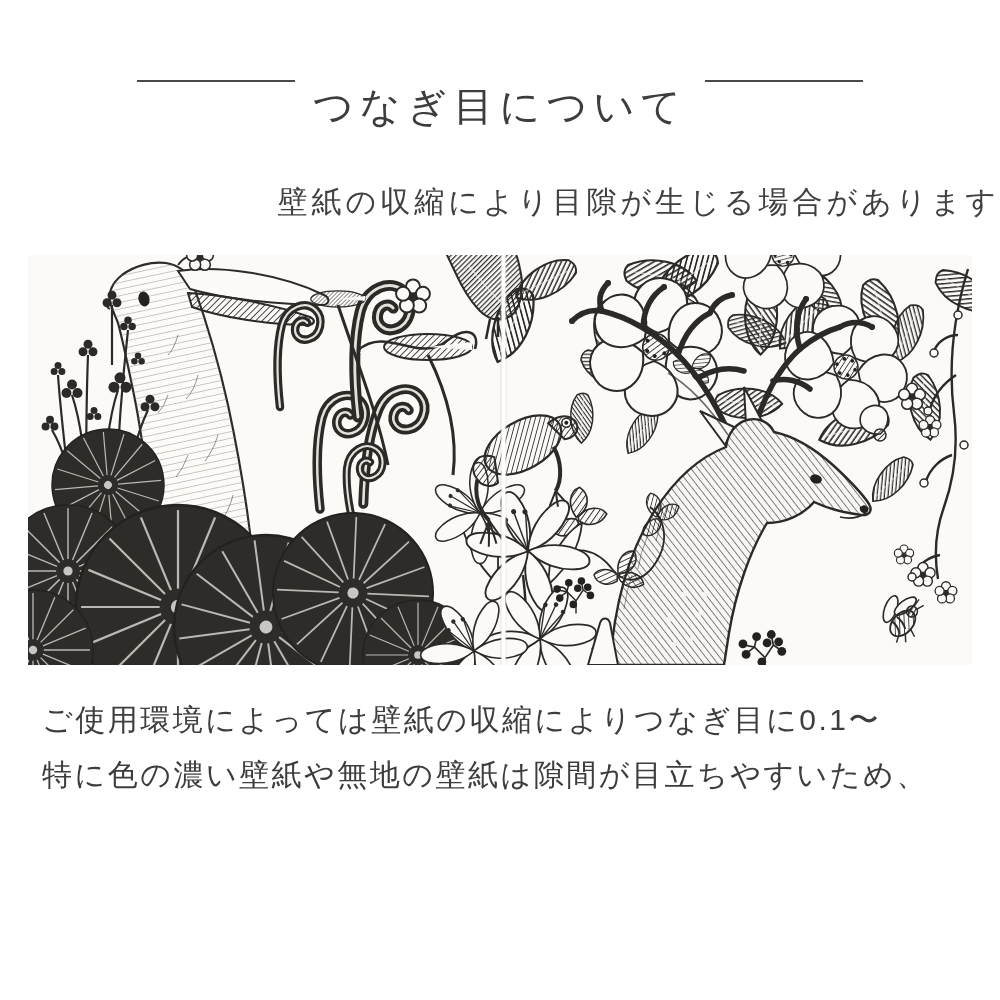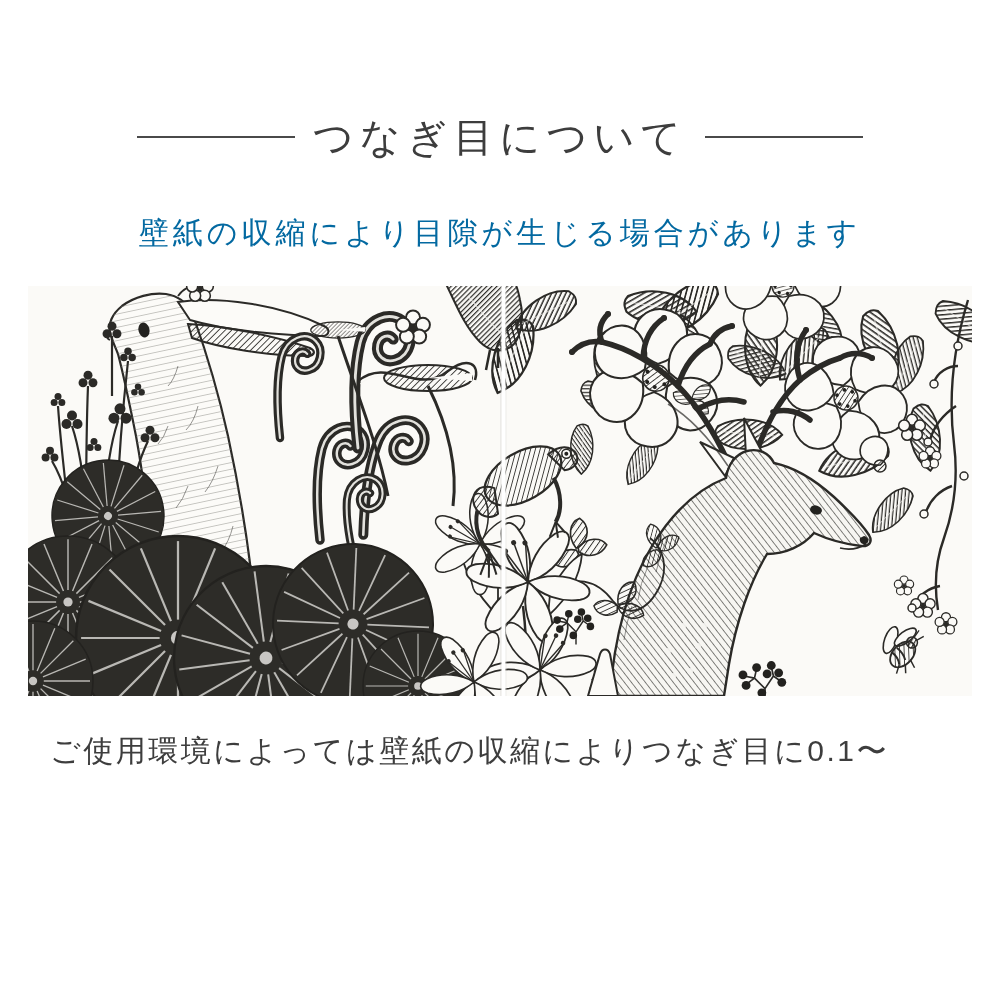--- a/index.html
+++ b/index.html
@@ -3,41 +3,41 @@
 <meta charset="utf-8">
 <style>
   * { margin:0; padding:0; box-sizing:border-box; }
   html,body { background:#ffffff; }
   .page {
     position:relative; width:1000px; height:1000px; background:#ffffff;
     font-family:"Liberation Sans","DejaVu Sans",sans-serif; color:#3d3d3d;
     overflow:hidden;
   }
   .title-row {
-    margin-top:111px; display:flex; align-items:center; justify-content:center; gap:18px;
+    margin-top:80px; display:flex; justify-content:center; gap:18px;
   }
   .dash { width:158px; height:2px; background:#4a4a4a; }
   .page-title {
     font-size:40px; font-weight:500; letter-spacing:6px; line-height:52px; color:#3d3d3d;
     white-space:nowrap;
   }
   .subtitle {
-    margin-top:48px; text-align:center; font-size:30px; letter-spacing:4px;
-    line-height:44px; color:#0369a1; white-space:nowrap;
+    margin-top:48px; text-align:right; font-size:30px; letter-spacing:4px;
+    line-height:44px; color:#404040; white-space:nowrap;
   }
   .art {
     position:relative; margin:31px 28px 0 28px; width:944px; height:410px;
     background:#fbfaf7;
   }
   .art svg { display:block; }
   .body-text {
     margin:27px 40px 0 42px; font-size:30px; line-height:55px; letter-spacing:2.5px;
     color:#3d3d3d;
   }
-  .body-text p { margin:8px; white-space:nowrap; }
+  .body-text p { margin:0; white-space:nowrap; }
 </style>
 </head>
 <body>
 
 <div class="page">
 
   <div class="title-row">
     <div class="dash"></div>
     <h1 class="page-title">つなぎ目について</h1>
     <div class="dash"></div>
@@ -423,15 +423,16 @@
       <g>
         <rect x="472.6" y="0" width="1" height="410" fill="#c9c8c4" opacity="0.7"></rect>
         <rect x="473.5" y="0" width="4" height="410" fill="#ffffff"></rect>
         <rect x="477.6" y="0" width="0.8" height="410" fill="#dddcd8" opacity="0.6"></rect>
       </g>
     </svg>
   </div>
 
   <div class="body-text">
     <p>ご使用環境によっては壁紙の収縮によりつなぎ目に0.1〜</p>
+    <p>特に色の濃い壁紙や無地の壁紙は隙間が目立ちやすいため、</p>
   </div>
 
 </div>
 
 </body></html>

